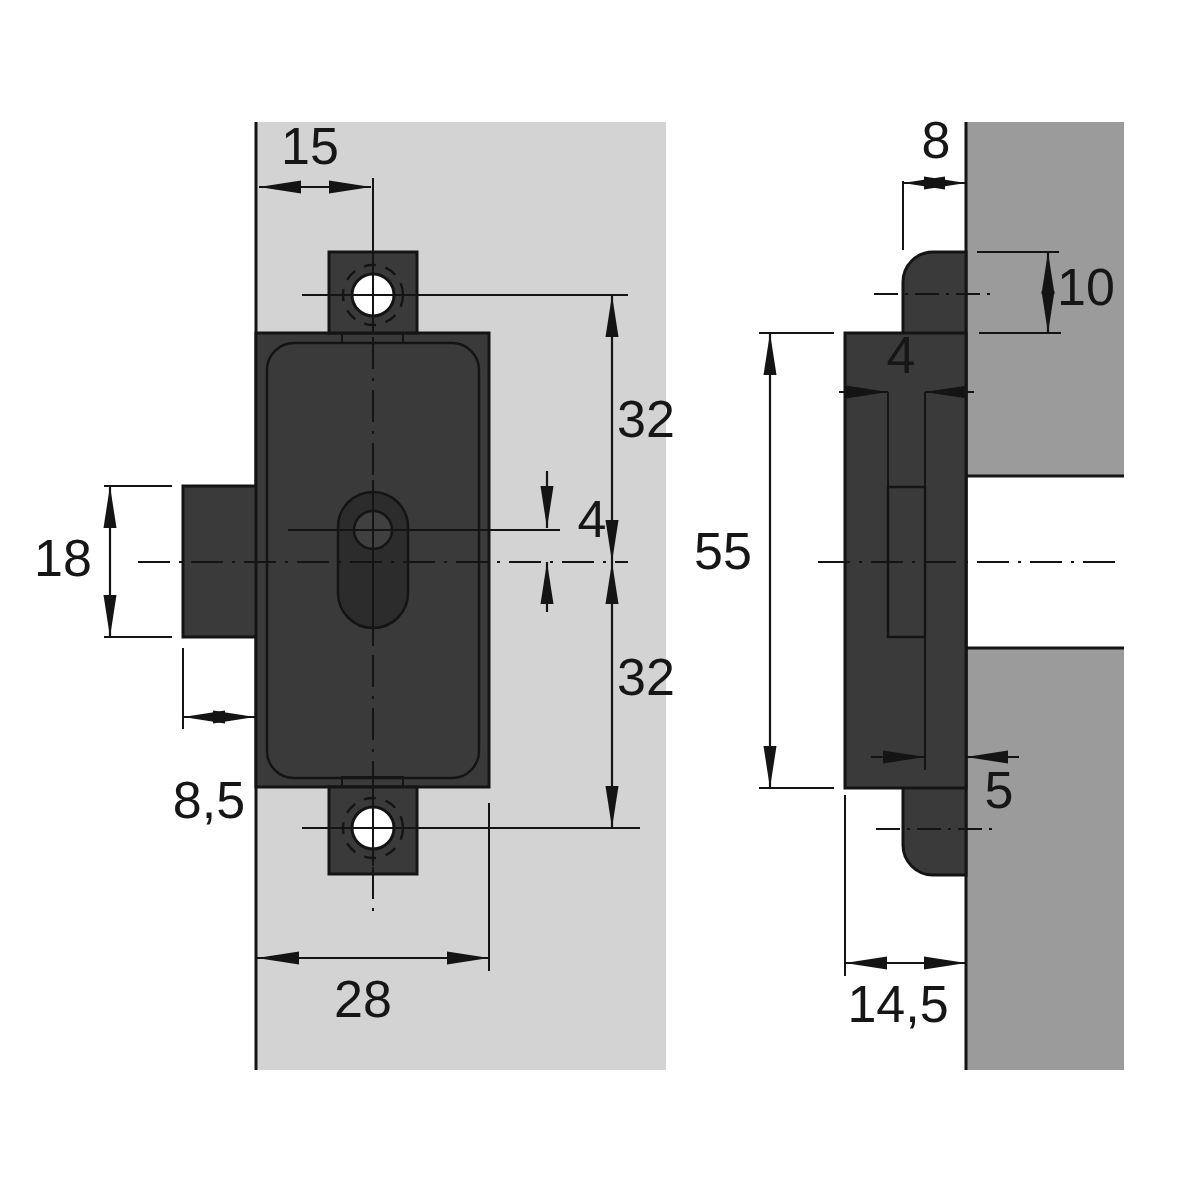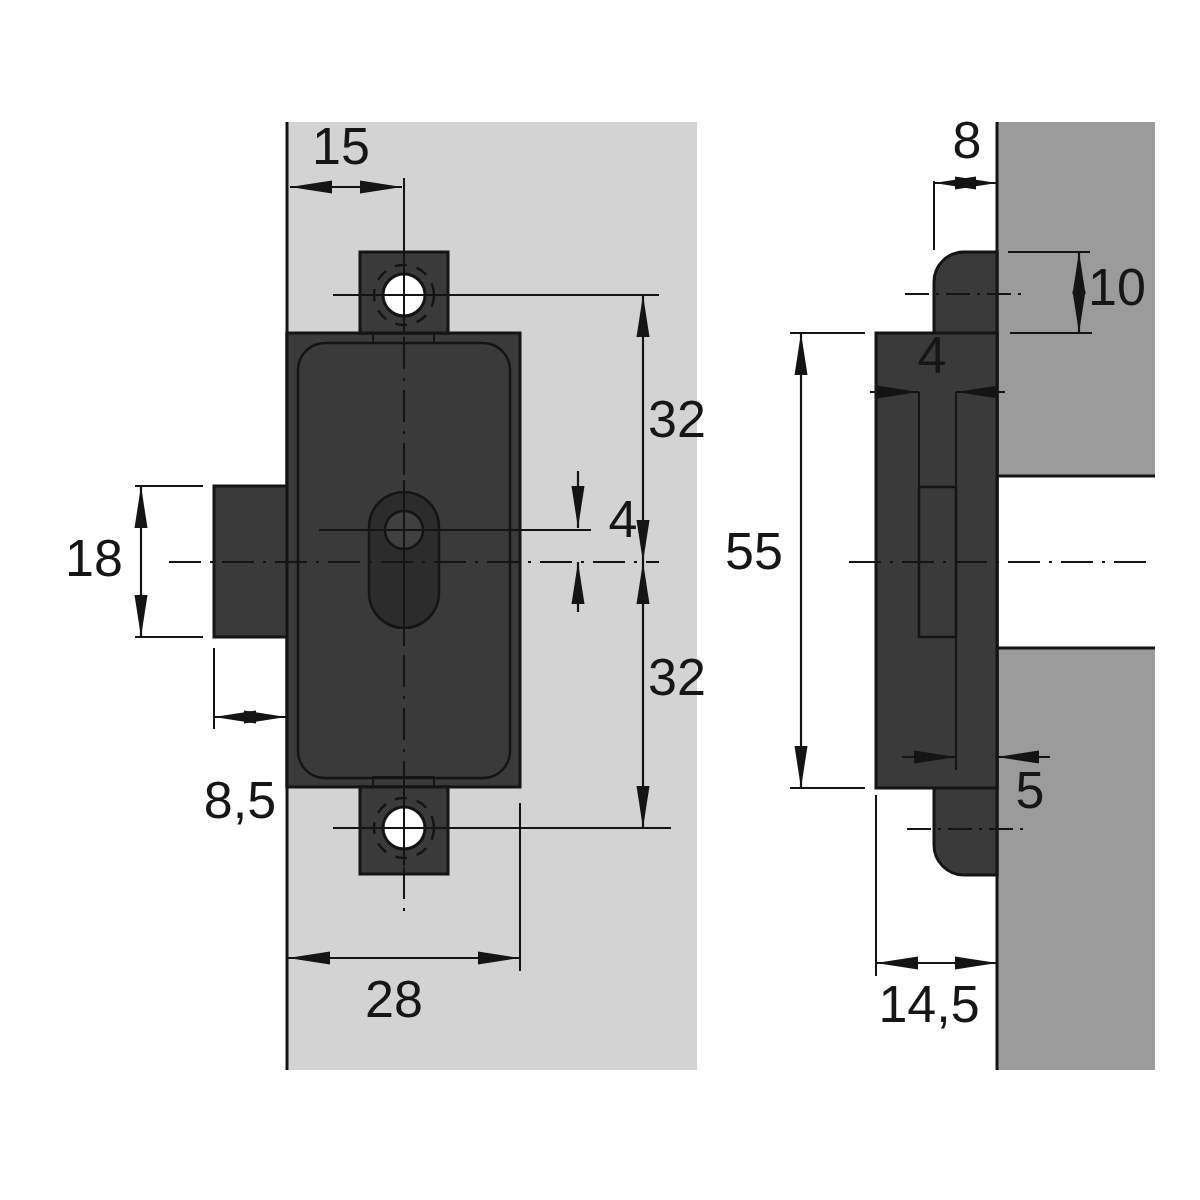--- a/index.html
+++ b/index.html
@@ -1,16 +1,16 @@
 <!DOCTYPE html>
 <html><head>
 <meta charset="utf-8">
 <style>
   html,body{margin:0;padding:0;background:#ffffff;}
-  .stage{width:1124px;height:1200px;position:relative;background:#ffffff;overflow:hidden;margin-left:31px;}
+  .stage{width:1124px;height:1200px;position:relative;background:#ffffff;overflow:hidden;}
   svg{display:block;}
   .o3{stroke:#141414;stroke-width:3;}
   .o25{stroke:#141414;stroke-width:2.5;}
   .noFill{fill:none;}
   .thin{stroke:#141414;stroke-width:2;fill:none;}
   .dim{stroke:#141414;stroke-width:2.2;fill:none;}
   .cl{stroke:#141414;stroke-width:2;fill:none;stroke-dasharray:32 9 3 9;}
   .clS{stroke:#141414;stroke-width:2;fill:none;stroke-dasharray:24 7 3 7;}
   .dashC{stroke:#141414;stroke-width:2.4;fill:none;stroke-dasharray:12 10;}
   text{font-family:"Liberation Sans", sans-serif;font-size:52px;fill:#161616;text-anchor:middle;}

